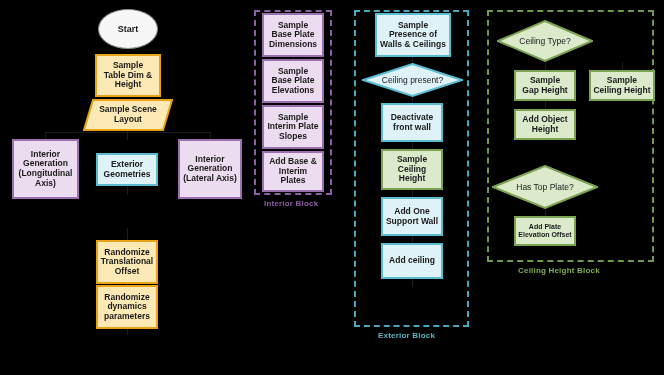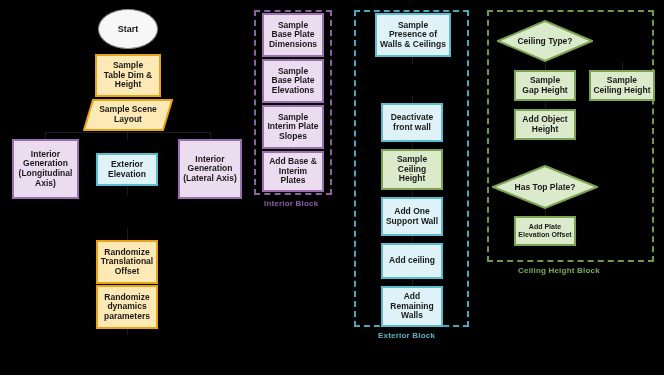--- a/index.html
+++ b/index.html
@@ -48,21 +48,21 @@
     align-items: center;
     justify-content: center;
   }
   .diamond-shape {
     position: absolute;
     inset: 0;
   }
   .diamond-label {
     position: relative;
     z-index: 2;
-    font-weight: bold;
+    font-weight: normal;
     color: #1a1a1a;
     text-align: center;
     white-space: nowrap;
   }
 
   .parallelogram {
     position: absolute;
     display: flex;
     align-items: center;
     justify-content: center;
@@ -154,21 +154,21 @@
     <span class="para-label" style="font-size:8.5px;">Sample Scene
 Layout</span>
   </div>
 
   <div class="node process p-purple" style="left:12px; top:139px; width:67px; height:60px; font-size:8.5px;">Interior
 Generation
 (Longitudinal
 Axis)</div>
 
   <div class="node process p-cyan" style="left:96px; top:153px; width:62px; height:33px; font-size:8.5px;">Exterior
-Elevation</div>
+Geometries</div>
 
   <div class="node process p-purple" style="left:178px; top:139px; width:64px; height:60px; font-size:8.5px;">Interior
 Generation
 (Lateral Axis)</div>
 
 
   <div class="node process p-yellow" style="left:96px; top:240px; width:62px; height:44px; font-size:8.5px;">Randomize
 Translational
 Offset</div>
 
@@ -196,36 +196,39 @@
 Interim
 Plates</div>
 
   <div class="group g-cyan" style="left:354px; top:10px; width:115px; height:317px;"></div>
   <div class="group-label gl-cyan" style="left:378px; top:331px;">Exterior Block</div>
 
   <div class="node process p-cyan" style="left:375px; top:13px; width:76px; height:44px; font-size:8.5px;">Sample
 Presence of
 Walls &amp; Ceilings</div>
 
+  <div class="diamond-wrap" style="left:362px; top:63px; width:101px; height:34px;">
+    <svg class="diamond-shape" viewBox="0 0 101 34" preserveAspectRatio="none">
+      <polygon points="50.5,1 100,17 50.5,33 1,17" fill="#dff2f7" stroke="#5bbcd0" stroke-width="2"></polygon>
+    </svg>
+    <span class="diamond-label" style="font-size:8.5px;">Ceiling present?</span>
+  </div>
 
   <div class="node process p-cyan" style="left:381px; top:103px; width:62px; height:39px; font-size:8.5px;">Deactivate
 front wall</div>
 
   <div class="node process p-green" style="left:381px; top:149px; width:62px; height:41px; font-size:8.5px;">Sample
 Ceiling
 Height</div>
 
   <div class="node process p-cyan" style="left:381px; top:197px; width:62px; height:39px; font-size:8.5px;">Add One
 Support Wall</div>
 
   <div class="node process p-cyan" style="left:381px; top:243px; width:62px; height:36px; font-size:8.5px;">Add ceiling</div>
 
-  <div class="node process p-cyan" style="left:381px; top:286px; width:62px; height:41px; font-size:8.5px;">Add
-Remaining
-Walls</div>
 
   <div class="group g-green" style="left:487px; top:10px; width:167px; height:252px;"></div>
   <div class="group-label gl-green" style="left:518px; top:266px;">Ceiling Height Block</div>
 
   <div class="diamond-wrap" style="left:497px; top:20px; width:96px; height:42px;">
     <svg class="diamond-shape" viewBox="0 0 96 42" preserveAspectRatio="none">
       <polygon points="48,1 95,21 48,41 1,21" fill="#dbeacb" stroke="#7ca352" stroke-width="2"></polygon>
     </svg>
     <span class="diamond-label" style="font-size:8.5px;">Ceiling Type?</span>
   </div>

